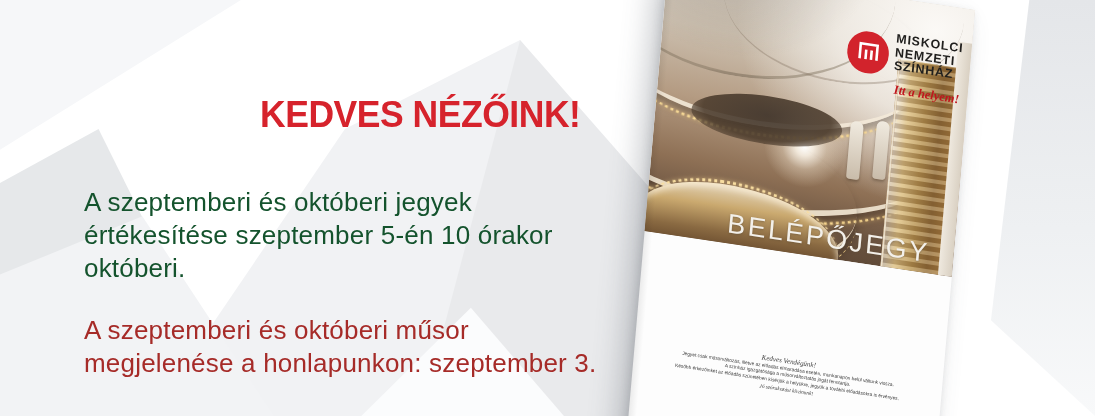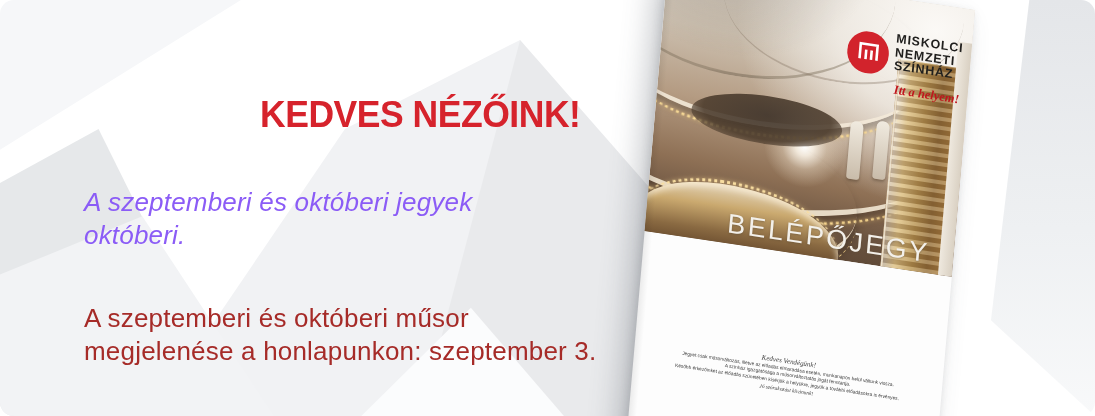--- a/index.html
+++ b/index.html
@@ -1,39 +1,38 @@
 <!DOCTYPE html>
 <html><head>
 <meta charset="utf-8">
 <style>
   html,body{margin:0;padding:0;background:#ffffff;}
   .stage{
     position:relative; width:1095px; height:416px; overflow:hidden;
     background:#ffffff;
     font-family:"Liberation Sans", sans-serif;
-    border-radius:14px;
   }
   
   .facet{position:absolute; inset:0; z-index:1;}
   .f-topleft   {background:#f6f7f9; clip-path:polygon(0 0, 22% 0, 0 36%);}
   .f-leftdark  {background:#e6e8ea; clip-path:polygon(0 44%, 9% 31%, 22% 100%, 0 100%);}
   .f-leftlight {background:#f2f3f5; clip-path:polygon(0 66%, 13% 52%, 25% 100%, 0 100%);}
   .f-centergray{background:#e9eaec; clip-path:polygon(47.5% 9.6%, 77.6% 100%, 17% 100%);}
   .f-centerlite{background:#f1f2f4; clip-path:polygon(31.5% 31%, 47.5% 9.6%, 38.4% 100%, 13.7% 100%);}
   .f-botwhite  {background:#fbfcfd; clip-path:polygon(33% 100%, 43% 74%, 51.5% 100%);}
   .f-right     {background:linear-gradient(180deg,#e4e6e9 0%,#eef0f2 55%,#f8f9fa 100%);
                 clip-path:polygon(94% 0, 100% 0, 100% 100%, 90.5% 77%);}
   
   .announce{position:absolute; z-index:2;}
   .headline{
     left:260px; top:94px; font-size:37px; font-weight:bold; letter-spacing:-0.5px;
     transform:scaleX(.96); transform-origin:left center; white-space:nowrap;
   }
   .para{left:84px; font-size:26px; line-height:33px; letter-spacing:.2px;}
-  .para-1{top:186px;} .para-2{top:302px;}
+  .para-1{top:186px;} .para-2{top:314px;}
   .para span{display:block; white-space:nowrap;}
   
   .ticket{
     position:absolute; z-index:3; left:668px; top:-36px; width:310px; height:540px;
     background:#fdfdfd; transform:rotate(5deg) skewY(3.5deg); transform-origin:0 0;
     box-shadow:-12px 16px 28px rgba(80,85,95,.30), -2px 4px 9px rgba(70,75,85,.18);
   }
   .ticket::after{content:""; position:absolute; inset:0;
     background:linear-gradient(90deg, rgba(0,0,0,.07) 0, rgba(0,0,0,0) 8px); pointer-events:none;}
   .photo{position:absolute; left:0; top:0; width:310px; height:268px; overflow:hidden;}
@@ -94,22 +93,23 @@
   <div class="facet f-topleft"></div>
   <div class="facet f-centergray"></div>
   <div class="facet f-centerlite"></div>
   <div class="facet f-leftdark"></div>
   <div class="facet f-leftlight"></div>
   <div class="facet f-botwhite"></div>
   <div class="facet f-right"></div>
 
   <h1 class="announce headline" style="color:#d6232c; margin:0; position:absolute;">KEDVES NÉZŐINK!</h1>
 
-  <div class="announce para para-1" style="color:#8b5cf6;font-style:italic;">
+  <div class="announce para para-1" style="color:#14532d;">
     <span>A szeptemberi és októberi jegyek</span>
+    <span>értékesítése szeptember 5-én 10 órakor</span>
     <span>októberi.</span>
   </div>
 
   <div class="announce para para-2" style="color:#a62b28;">
     <span>A szeptemberi és októberi műsor</span>
     <span>megjelenése a honlapunkon: szeptember 3.</span>
   </div>
 
   <div class="ticket">
 

